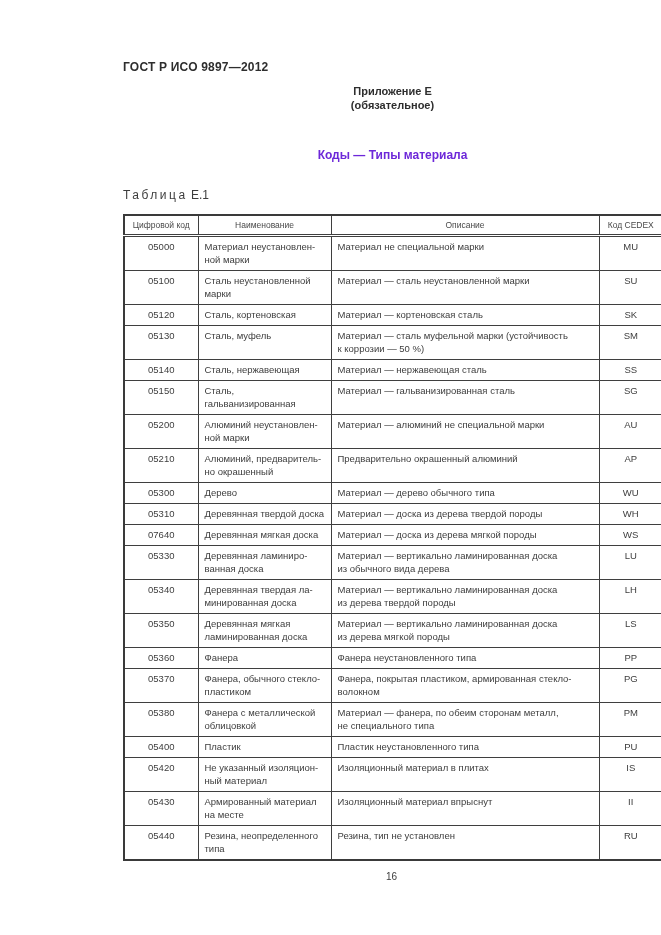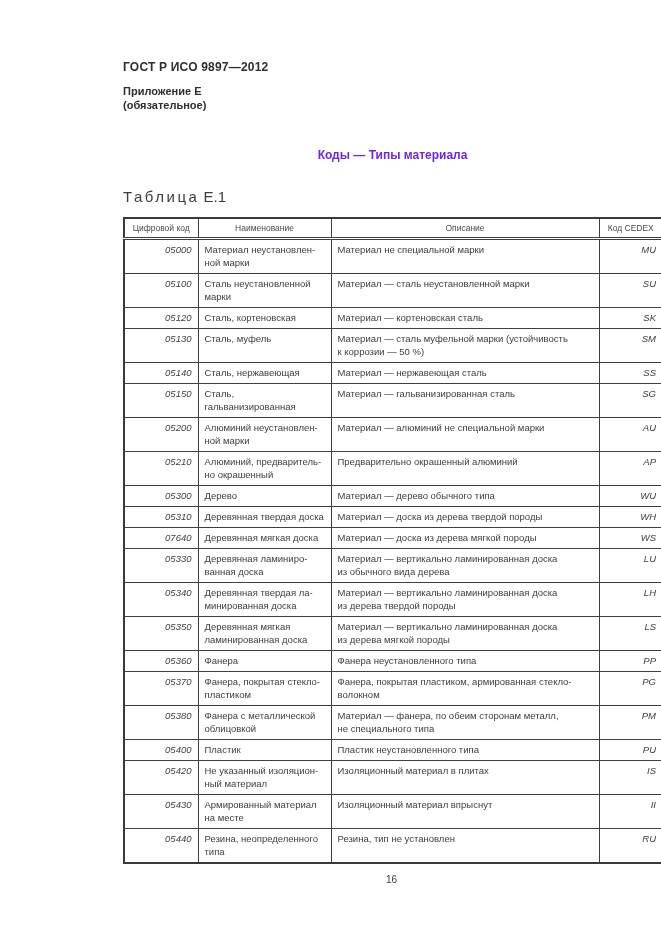--- a/index.html
+++ b/index.html
@@ -24,35 +24,36 @@
   }
   .std-ref {
     margin-top: 60px;
     font-weight: bold;
     font-size: 12px;
     letter-spacing: 0.2px;
     color: #2e2e2e;
   }
   .appendix-block {
     margin-top: 11px;
+    text-align: center;
     font-weight: bold;
     font-size: 11px;
     line-height: 13.5px;
     color: #2e2e2e;
   }
   .section-title {
     margin-top: 36px;
     text-align: center;
     font-weight: bold;
     font-size: 12px;
     color: #6d28d9;
   }
   .table-label {
     margin-top: 26px;
-    font-size: 15px;
+    font-size: 12px;
     color: #3d3d3d;
   }
   .table-label .spaced {
     letter-spacing: 2.5px;
   }
   table.codes-table {
     margin-top: 12px;
     border-collapse: collapse;
     table-layout: fixed;
     width: 539px;
@@ -71,25 +72,24 @@
   table.codes-table td {
     border: 1px solid #3f3f3f;
     font-size: 9.5px;
     line-height: 13px;
     padding: 3px 6px 4px 6px;
     vertical-align: top;
     white-space: pre-line;
     color: #3d3d3d;
   }
   td.c-code, td.c-cedex {
-    text-align: right;
+    text-align: center;
     white-space: normal;
     padding-left: 2px;
     padding-right: 2px;
-    font-style: italic;
   }
   .page-number {
     margin-top: 10px;
     margin-left: -2px;
     font-size: 10px;
     color: #3d3d3d;
     text-align: center;
   }
 </style>
 </head>
@@ -181,21 +181,21 @@
     <td class="c-cedex">AP</td>
   </tr>
         <tr>
     <td class="c-code">05300</td>
     <td class="c-name">Дерево</td>
     <td class="c-desc">Материал — дерево обычного типа</td>
     <td class="c-cedex">WU</td>
   </tr>
         <tr>
     <td class="c-code">05310</td>
-    <td class="c-name">Деревянная твердая доска</td>
+    <td class="c-name">Деревянная твердой доска</td>
     <td class="c-desc">Материал — доска из дерева твердой породы</td>
     <td class="c-cedex">WH</td>
   </tr>
         <tr>
     <td class="c-code">07640</td>
     <td class="c-name">Деревянная мягкая доска</td>
     <td class="c-desc">Материал — доска из дерева мягкой породы</td>
     <td class="c-cedex">WS</td>
   </tr>
         <tr>
@@ -223,21 +223,21 @@
     <td class="c-cedex">LS</td>
   </tr>
         <tr>
     <td class="c-code">05360</td>
     <td class="c-name">Фанера</td>
     <td class="c-desc">Фанера неустановленного типа</td>
     <td class="c-cedex">PP</td>
   </tr>
         <tr>
     <td class="c-code">05370</td>
-    <td class="c-name">Фанера, покрытая стекло-
+    <td class="c-name">Фанера, обычного стекло-
 пластиком</td>
     <td class="c-desc">Фанера, покрытая пластиком, армированная стекло-
 волокном</td>
     <td class="c-cedex">PG</td>
   </tr>
         <tr>
     <td class="c-code">05380</td>
     <td class="c-name">Фанера с металлической
 облицовкой</td>
     <td class="c-desc">Материал — фанера, по обеим сторонам металл,

